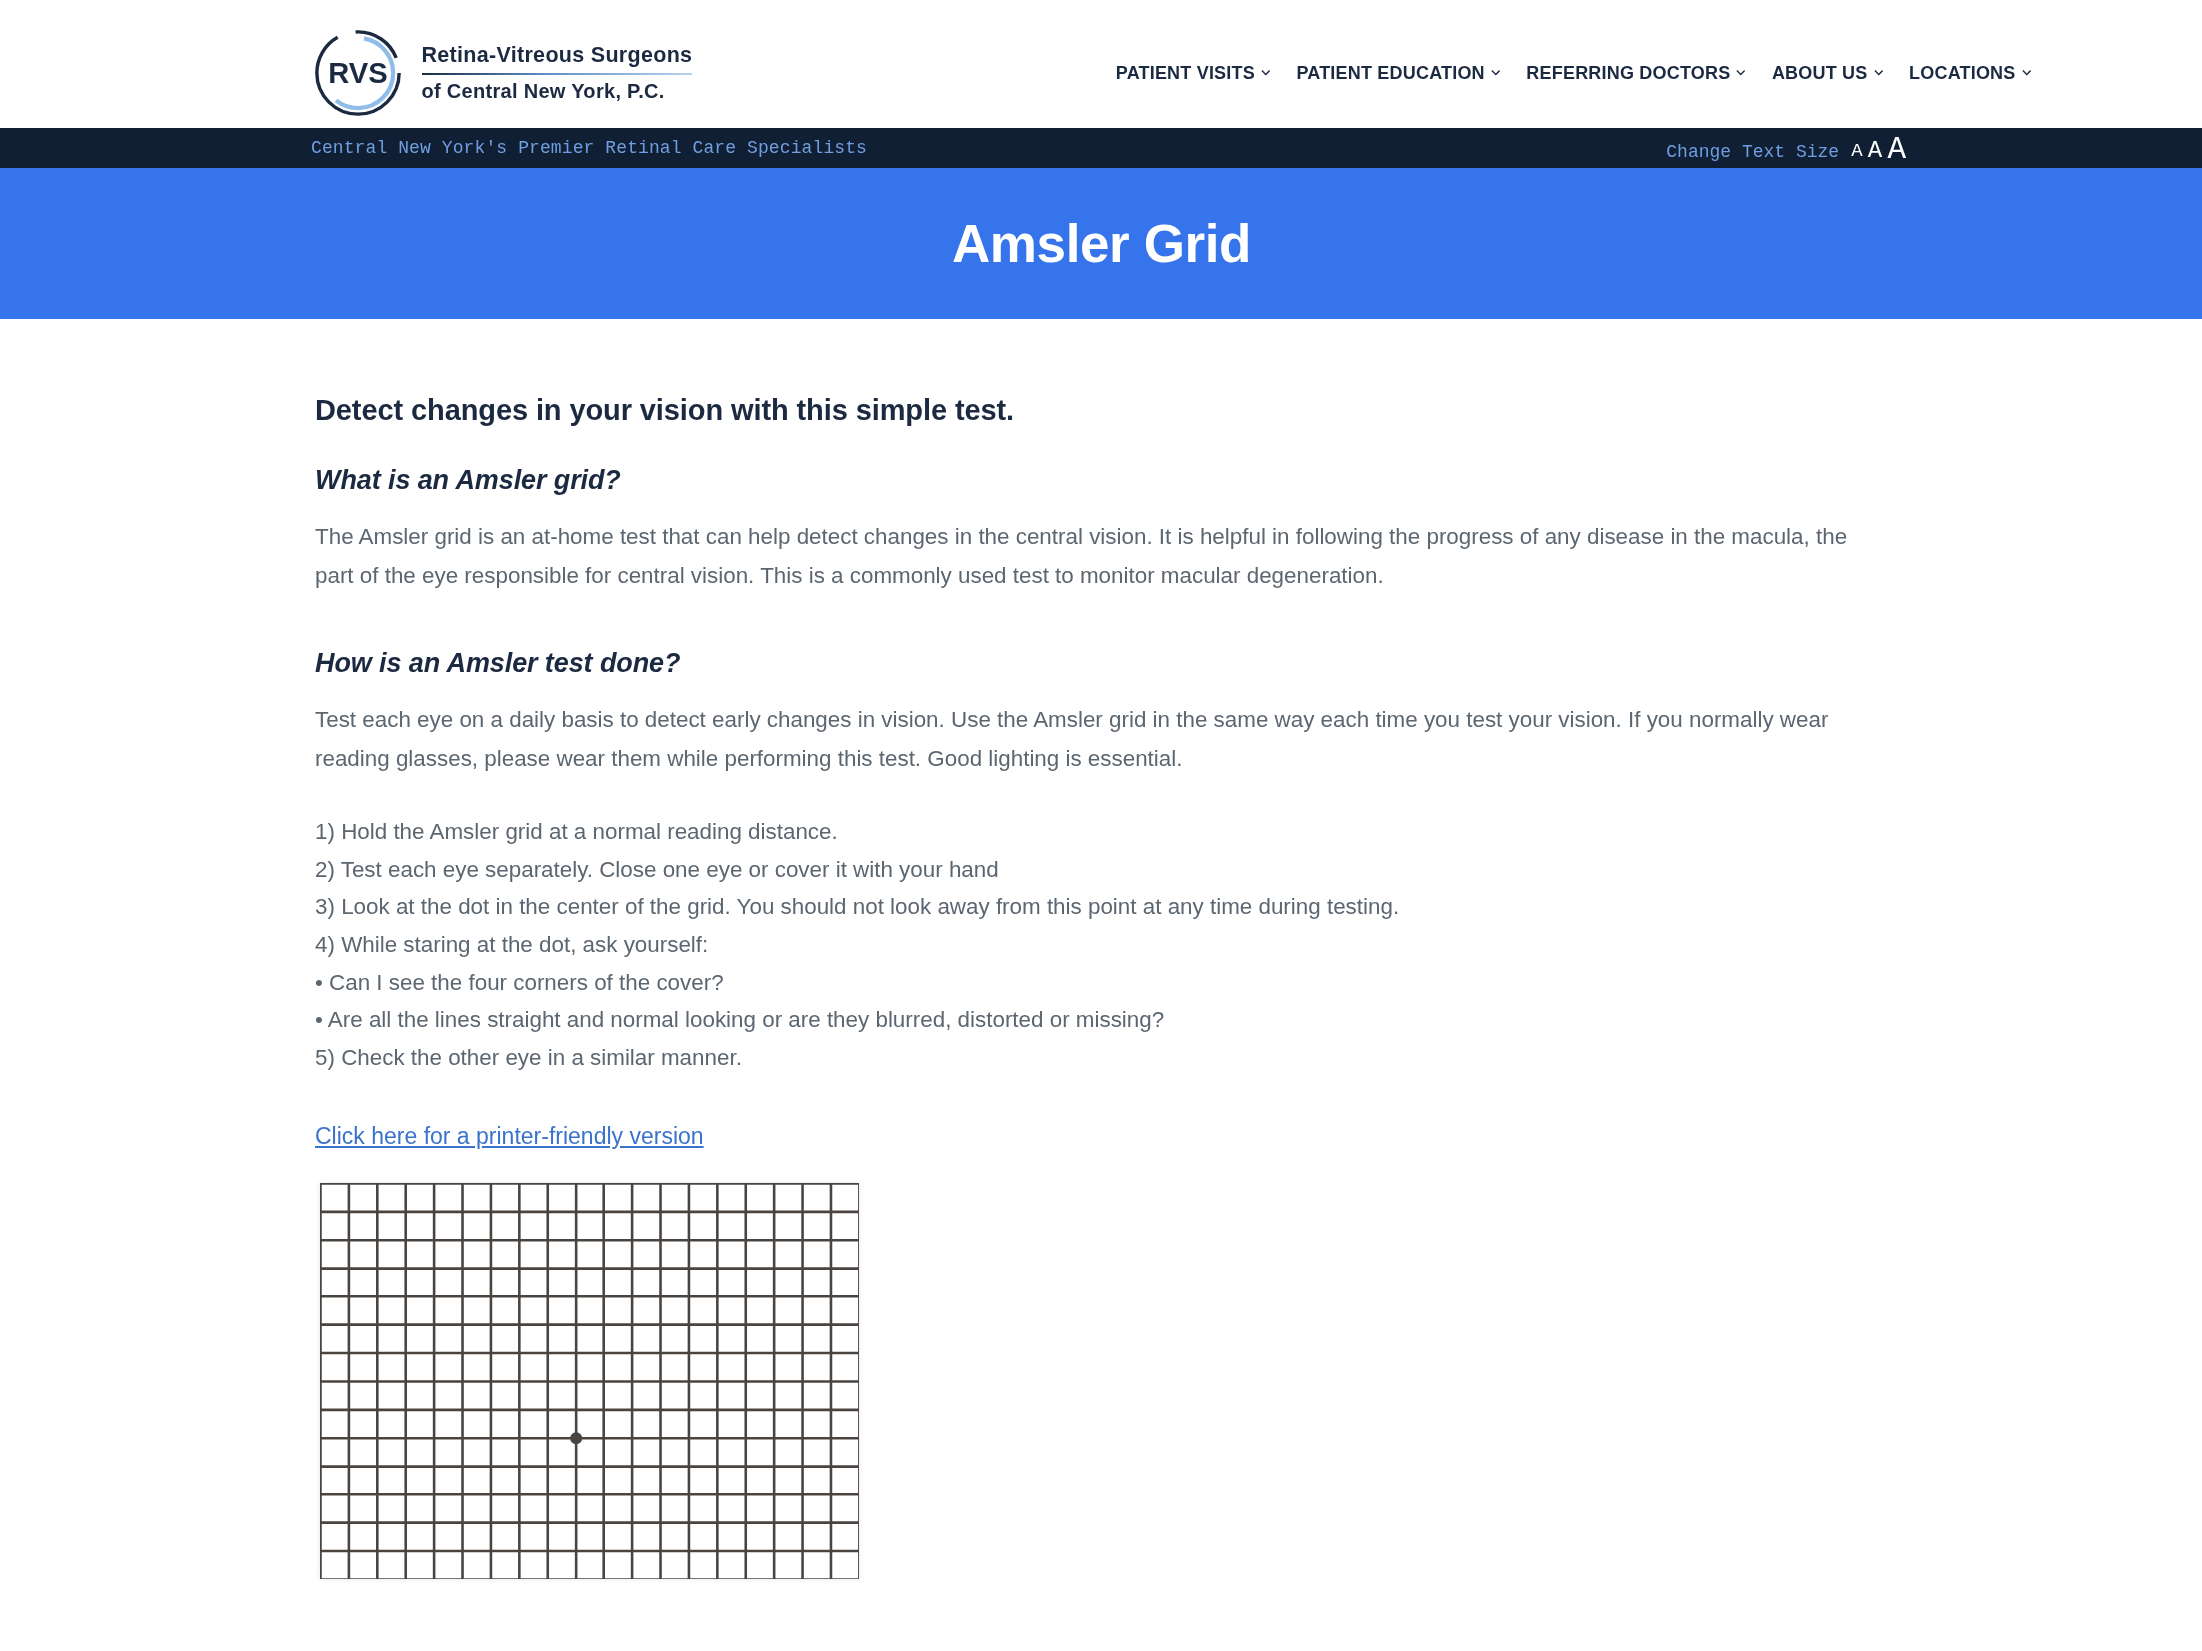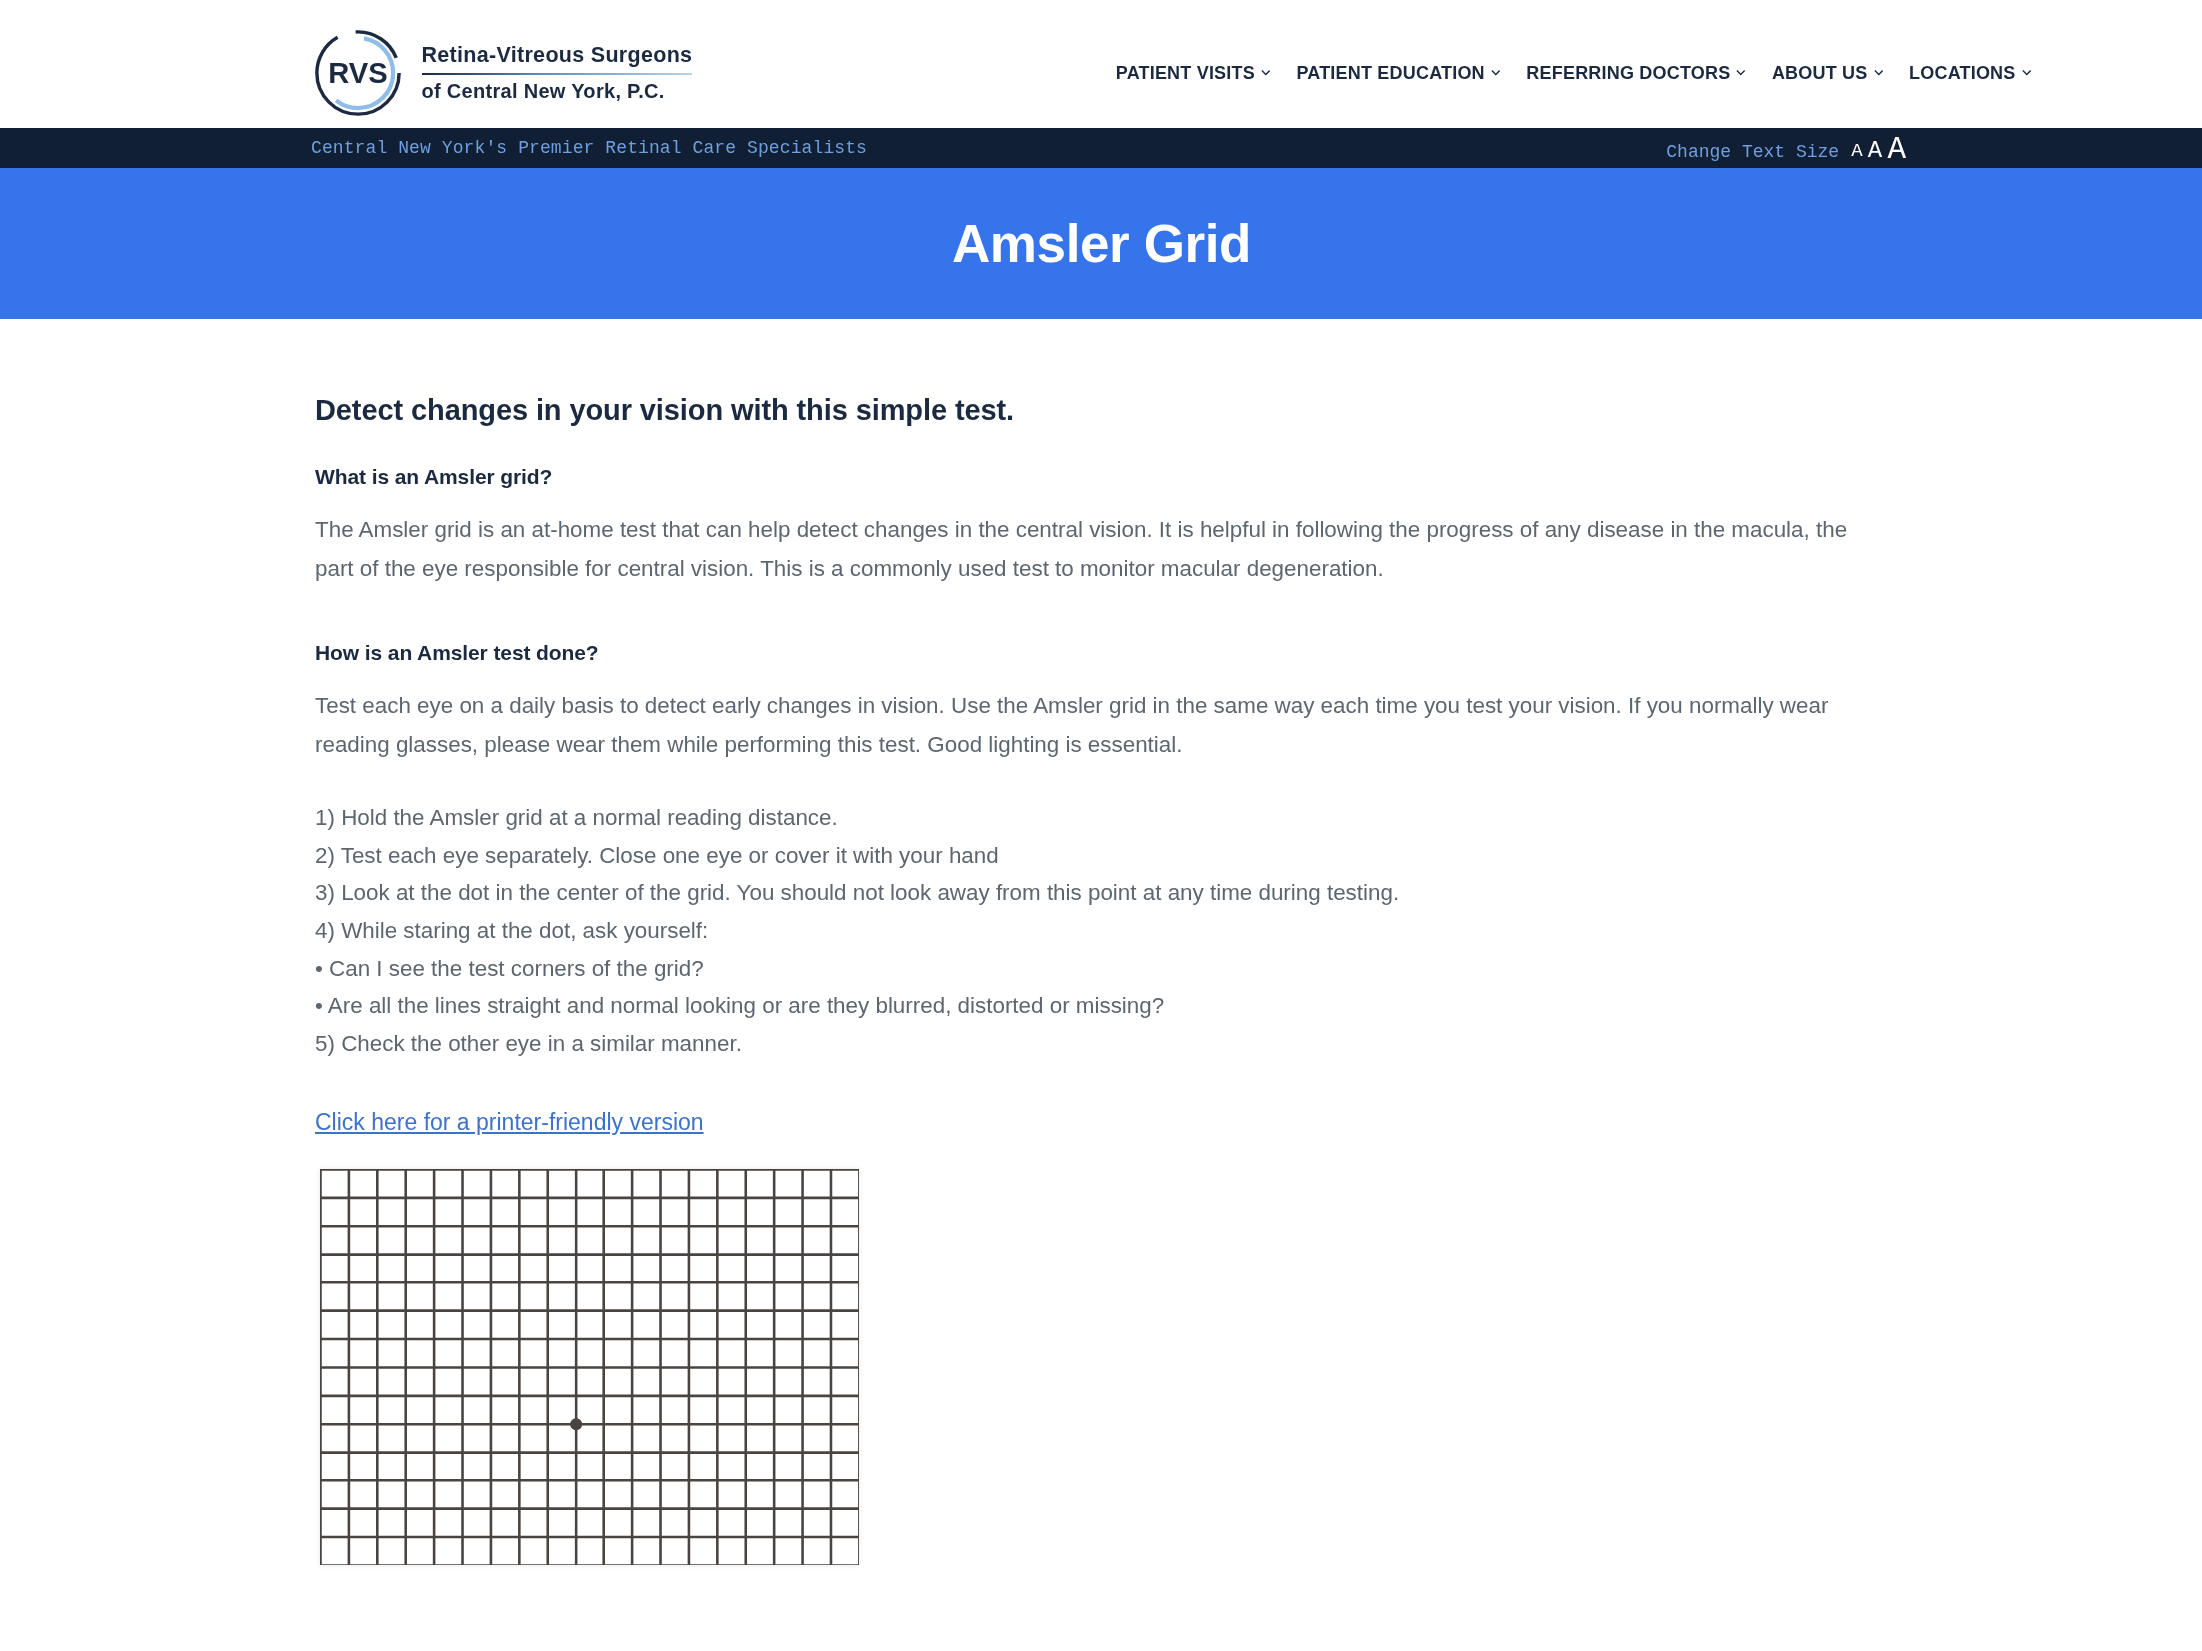--- a/index.html
+++ b/index.html
@@ -159,24 +159,25 @@
     margin: 0;
     padding-top: 75px;
     font-size: 29px;
     font-weight: bold;
     color: #1b2a41;
     letter-spacing: -0.1px;
   }
   h3.sub {
     margin: 0;
     padding-top: 38px;
-    font-size: 21px;
+    font-size: 27px;
     font-weight: bold;
     color: #1b2a41;
     letter-spacing: -0.1px;
+    font-style: italic;
   }
   h3.sub.spaced {
     padding-top: 53px;
   }
   p.body {
     margin: 0;
     padding-top: 22.4px;
     font-size: 22.4px;
     line-height: 1.71;
     color: #5c6670;
@@ -298,21 +299,21 @@
     <h3 class="sub">What is an Amsler grid?</h3>
     <p class="body">The Amsler grid is an at-home test that can help detect changes in the central vision. It is helpful in following the progress of any disease in the macula, the part of the eye responsible for central vision. This is a commonly used test to monitor macular degeneration.</p>
 
     <h3 class="sub spaced">How is an Amsler test done?</h3>
     <p class="body">Test each eye on a daily basis to detect early changes in vision. Use the Amsler grid in the same way each time you test your vision. If you normally wear reading glasses, please wear them while performing this test. Good lighting is essential.</p>
 
     <p class="steps">1) Hold the Amsler grid at a normal reading distance.</p>
     <p class="steps" style="padding-top:0">2) Test each eye separately. Close one eye or cover it with your hand</p>
     <p class="steps" style="padding-top:0">3) Look at the dot in the center of the grid. You should not look away from this point at any time during testing.</p>
     <p class="steps" style="padding-top:0">4) While staring at the dot, ask yourself:</p>
-    <p class="steps" style="padding-top:0">• Can I see the test corners of the grid?</p>
+    <p class="steps" style="padding-top:0">• Can I see the four corners of the cover?</p>
     <p class="steps" style="padding-top:0">• Are all the lines straight and normal looking or are they blurred, distorted or missing?</p>
     <p class="steps" style="padding-top:0">5) Check the other eye in a similar manner.</p>
 
     <div class="link-wrap">
       <a class="pf-link" href="#">Click here for a printer-friendly version</a>
     </div>
 
     <div class="grid-wrap">
       <div class="amsler">
         <svg id="amsler-svg" width="539" height="396" viewBox="0 0 626 460">

